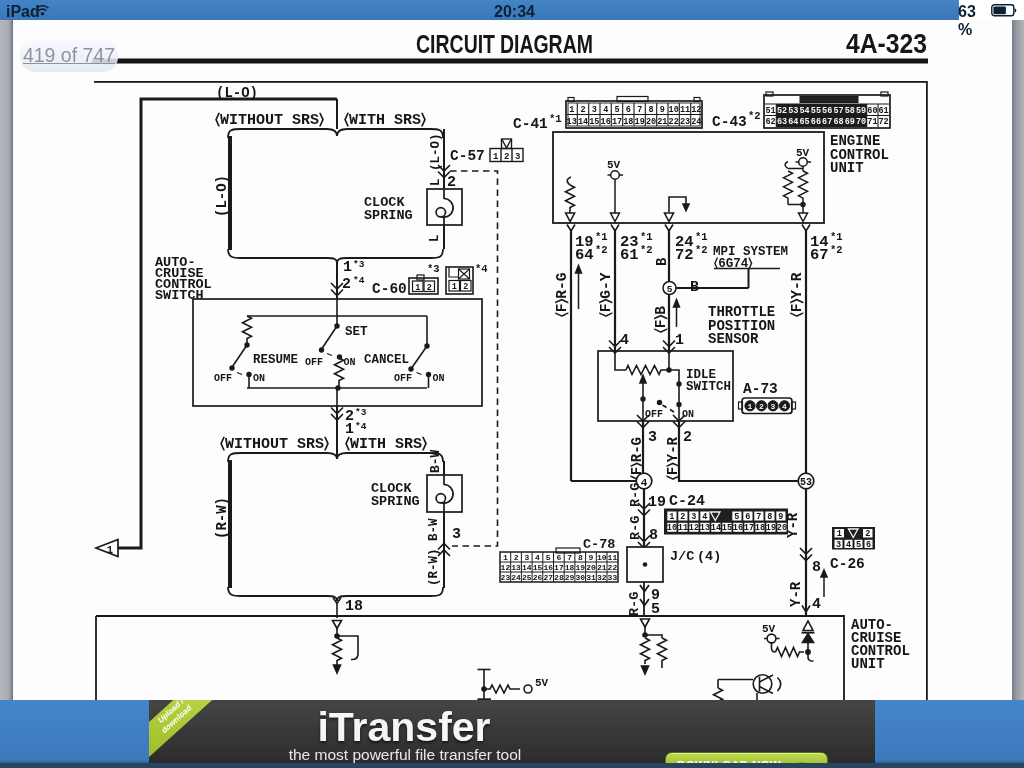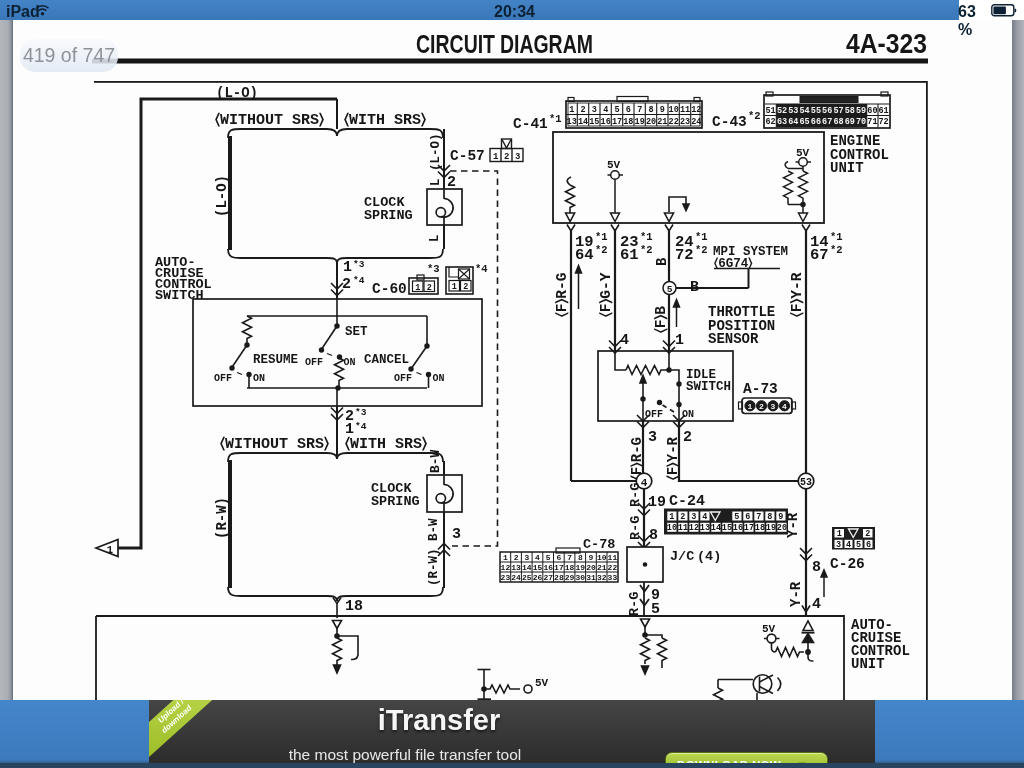--- a/index.html
+++ b/index.html
@@ -720,29 +720,29 @@
   <span class="abs" style="left:494px;top:3px;">20:34</span>
 
   <span class="abs" style="left:958px;top:3px;">63 %</span>
   <svg class="abs" style="left:991px;top:3.5px;" width="27" height="13" viewBox="0 0 27 13">
     <rect x="0.8" y="0.8" width="22" height="11" rx="2.5" fill="none" stroke="#0c2134" stroke-width="1.4"></rect>
     <rect x="2.4" y="2.4" width="12.5" height="7.8" rx="1" fill="#0c2134"></rect>
     <path d="M23.6,4.2 v4.6 a2.4,2.4 0 0 0 0,-4.6" fill="#0c2134"></path>
   </svg>
 </div>
 
-<div class="abs" style="left:20px;top:39px;width:98px;height:33px;border-radius:15px;background:linear-gradient(180deg,rgba(248,250,253,0.95),rgba(222,231,242,0.82));color:#8e9299;font-size:19.5px;line-height:33px;text-align:center;">419 of 747</div>
+<div class="abs" style="left:20px;top:39px;width:98px;height:33px;border-radius:15px;background:linear-gradient(180deg,rgba(248,250,253,0.95),rgba(222,231,242,0.82));color:#8e9299;font-size:19.5px;line-height:33px;text-align:center;text-decoration:underline;">419 of 747</div>
 
 <div class="abs" style="left:0;top:700px;width:1024px;height:68px;background:linear-gradient(180deg,#4585ca,#3c7abd 88%,#2c5881 94%,#24486b);"></div>
 
 <div class="abs" style="left:0;top:763px;width:1024px;height:5px;background:#27455f;"></div>
 
 <div class="abs" style="left:149px;top:700px;width:726px;height:63px;background:linear-gradient(180deg,#454545,#2c2c2c);overflow:hidden;">
 
-  <div class="abs" style="left:0;top:4px;width:510px;text-align:center;color:#f6f6f6;font-size:29px;font-weight:bold;text-shadow:0 2px 3px rgba(0,0,0,0.6);margin-left:35px;">iTransfer</div>
+  <div class="abs" style="left:0;top:4px;width:510px;text-align:center;color:#f6f6f6;font-size:41px;font-weight:bold;text-shadow:0 2px 3px rgba(0,0,0,0.6);">iTransfer</div>
 
   <div class="abs" style="left:1px;top:46px;width:510px;text-align:center;color:#e8e8e8;font-size:15.5px;">the most powerful file transfer tool</div>
 
   <div class="abs" style="left:-26px;top:3px;width:104px;height:24px;background:linear-gradient(45deg,#9cbd26,#c0da52);transform:rotate(-42deg);color:#fff;font-size:8px;font-weight:bold;text-align:center;line-height:10px;padding-top:2px;"><span style="display:inline-block;transform:skewX(-8deg);">Upload /<br>download</span></div>
 
   <div class="abs" style="left:516px;top:10px;width:161px;height:43px;border-radius:7px;background:linear-gradient(180deg,#bcd94e,#94b629 45%,#7fa51d);border:1px solid #55700e;box-shadow:inset 0 1px 0 rgba(255,255,255,0.5);margin-top:42px;">
     <div class="abs" style="left:8px;top:6px;width:110px;text-align:center;color:#fff;font-size:11.5px;font-weight:bold;letter-spacing:0.3px;">DOWNLOAD NOW</div>
     <div class="abs" style="left:4px;top:17px;width:118px;text-align:center;color:#fff;font-size:21px;">FOR IDLE!</div>
     <div class="abs" style="left:124px;top:9px;width:24px;height:24px;border-radius:50%;background:linear-gradient(180deg,#87a81f,#5d7a10);color:#fff;font-size:15px;font-weight:bold;text-align:center;line-height:24px;">➔</div>
   </div>

